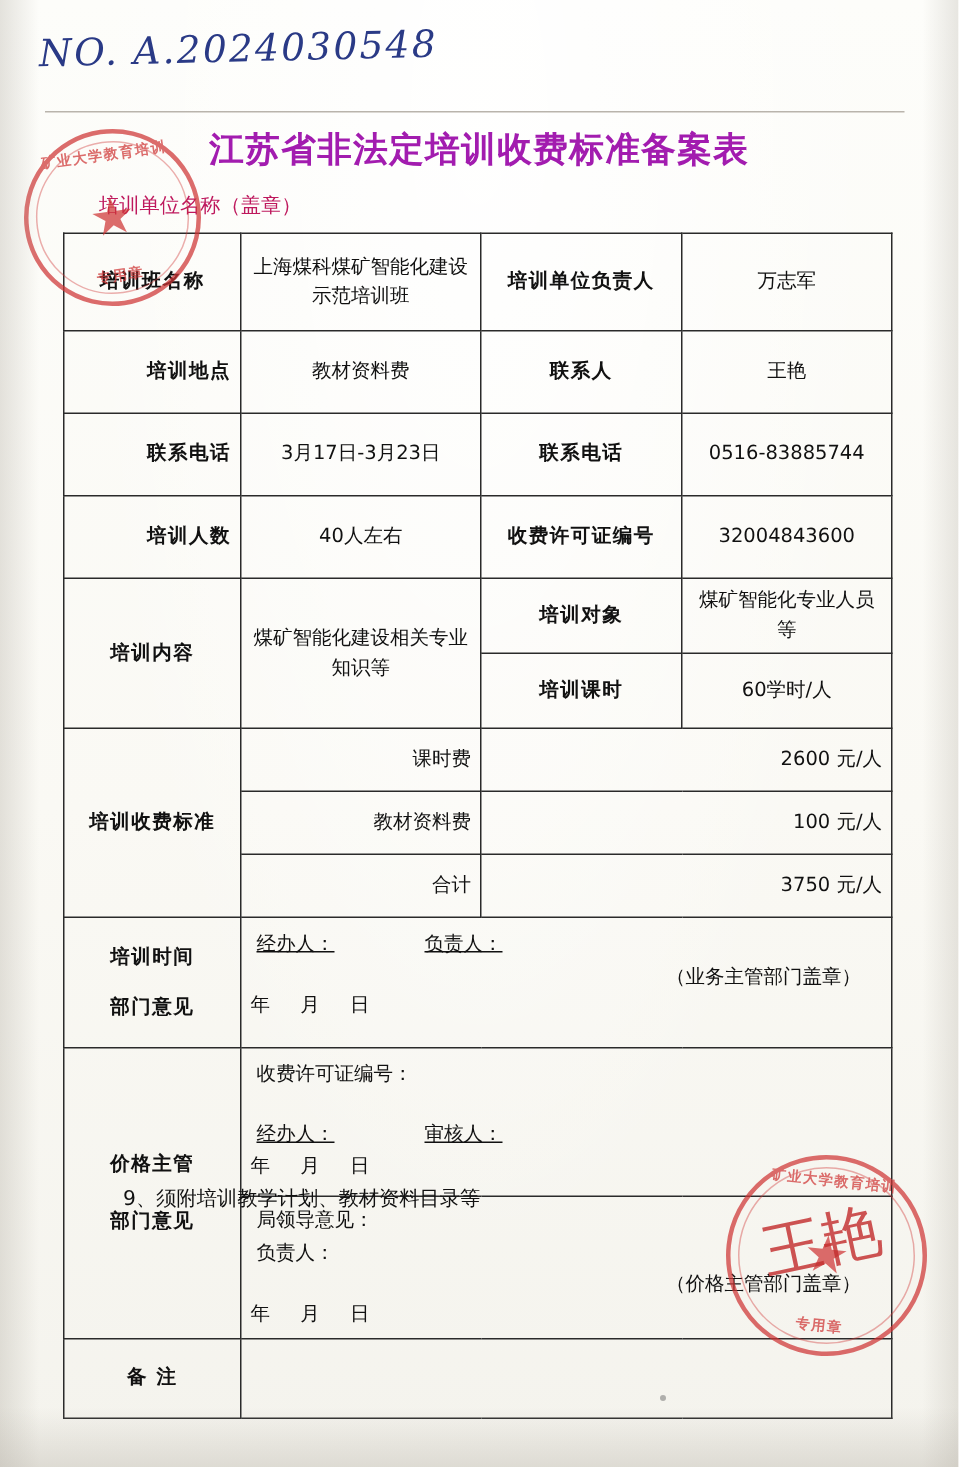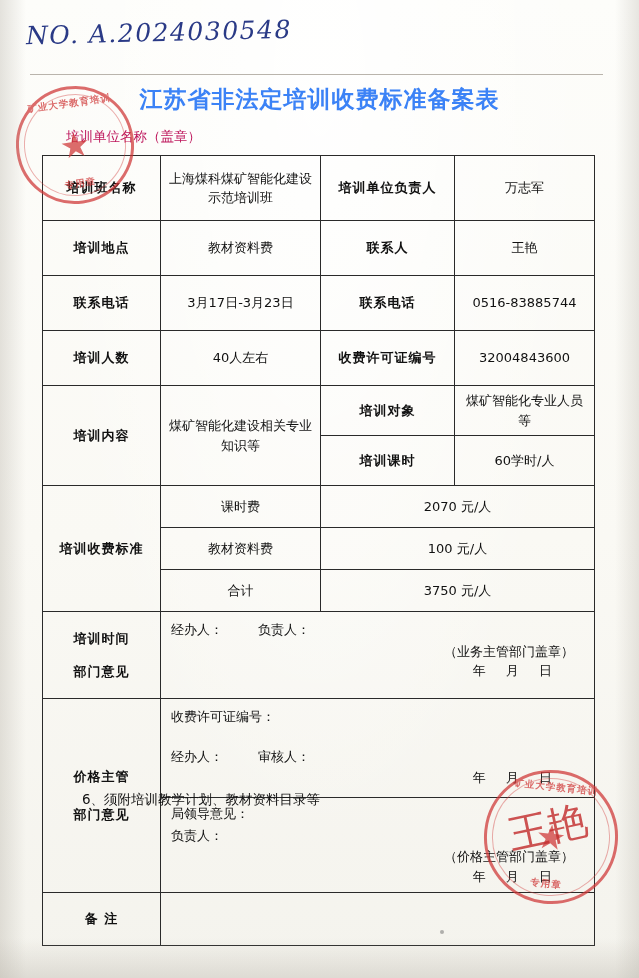--- a/index.html
+++ b/index.html
@@ -66,21 +66,21 @@
   }
 
   .title {
     position: absolute;
     left: 0; right: 0;
     top: 84px;
     text-align: center;
     font-family: "DejaVu Sans", "Liberation Sans", sans-serif;
     font-size: 23px;
     font-weight: bold;
-    color: #3b82f6;
+    color: #a21caf;
     letter-spacing: 1px;
   }
 
   .unit-line {
     position: absolute;
     left: 54px;
     top: 128px;
     font-size: 13.5px;
     color: #be185d;
     margin-left: 12px;
@@ -105,41 +105,43 @@
   }
   td.label {
     text-align: center;
     letter-spacing: 1px;
     font-weight: bold;
   }
   td.value {
     text-align: center;
   }
   td.value-left {
-    text-align: center;
+    text-align: right;
     padding-left: 10px;
   }
   td.tall {
     height: 46px;
+    text-align: right;
   }
   .sig-block {
     position: relative;
     min-height: 58px;
   }
   .sig-row {
     display: flex;
-    gap: 35px;
+    gap: 60px;
     padding: 4px 0 2px 4px;
+    text-decoration: underline;
   }
   .sig-right {
     text-align: right;
     padding-right: 14px;
   }
   .date-line {
-    text-align: right;
+    text-align: left;
     padding-right: 28px;
     letter-spacing: 8px;
   }
 
   .notes {
     position: absolute;
     left: 42px;
     top: 786px;
     width: 560px;
     font-size: 13.5px;
@@ -278,21 +280,21 @@
       <td class="value">煤矿智能化专业人员等</td>
     </tr>
     <tr>
       <td class="label" style="height:41px">培训课时</td>
       <td class="value">60学时/人</td>
     </tr>
 
     <tr>
       <td class="label" rowspan="3">培训收费标准</td>
       <td class="value-left" style="height:33px">课时费</td>
-      <td class="value-left" colspan="2">2070 元/人</td>
+      <td class="value-left" colspan="2">2600 元/人</td>
     </tr>
     <tr>
       <td class="value-left" style="height:33px">教材资料费</td>
       <td class="value-left" colspan="2">100 元/人</td>
     </tr>
     <tr>
       <td class="value-left" style="height:33px">合计</td>
       <td class="value-left" colspan="2">3750 元/人</td>
     </tr>
 
@@ -343,21 +345,21 @@
     </tr>
 
     <tr>
       <td class="label" style="height:44px">备  注</td>
       <td colspan="3"></td>
     </tr>
   </tbody>
 </table>
 
 <div class="notes">
-  <div class="n2">6、须附培训教学计划、教材资料目录等</div>
+  <div class="n2">9、须附培训教学计划、教材资料目录等</div>
 </div>
 
 <div class="seal seal-top">
   <div class="seal-ring"></div>
   <div class="seal-text-top">矿业大学教育培训</div>
   <div class="star">★</div>
   <div class="seal-text-bottom">专用章</div>
 </div>
 
 <div class="seal seal-bottom">

